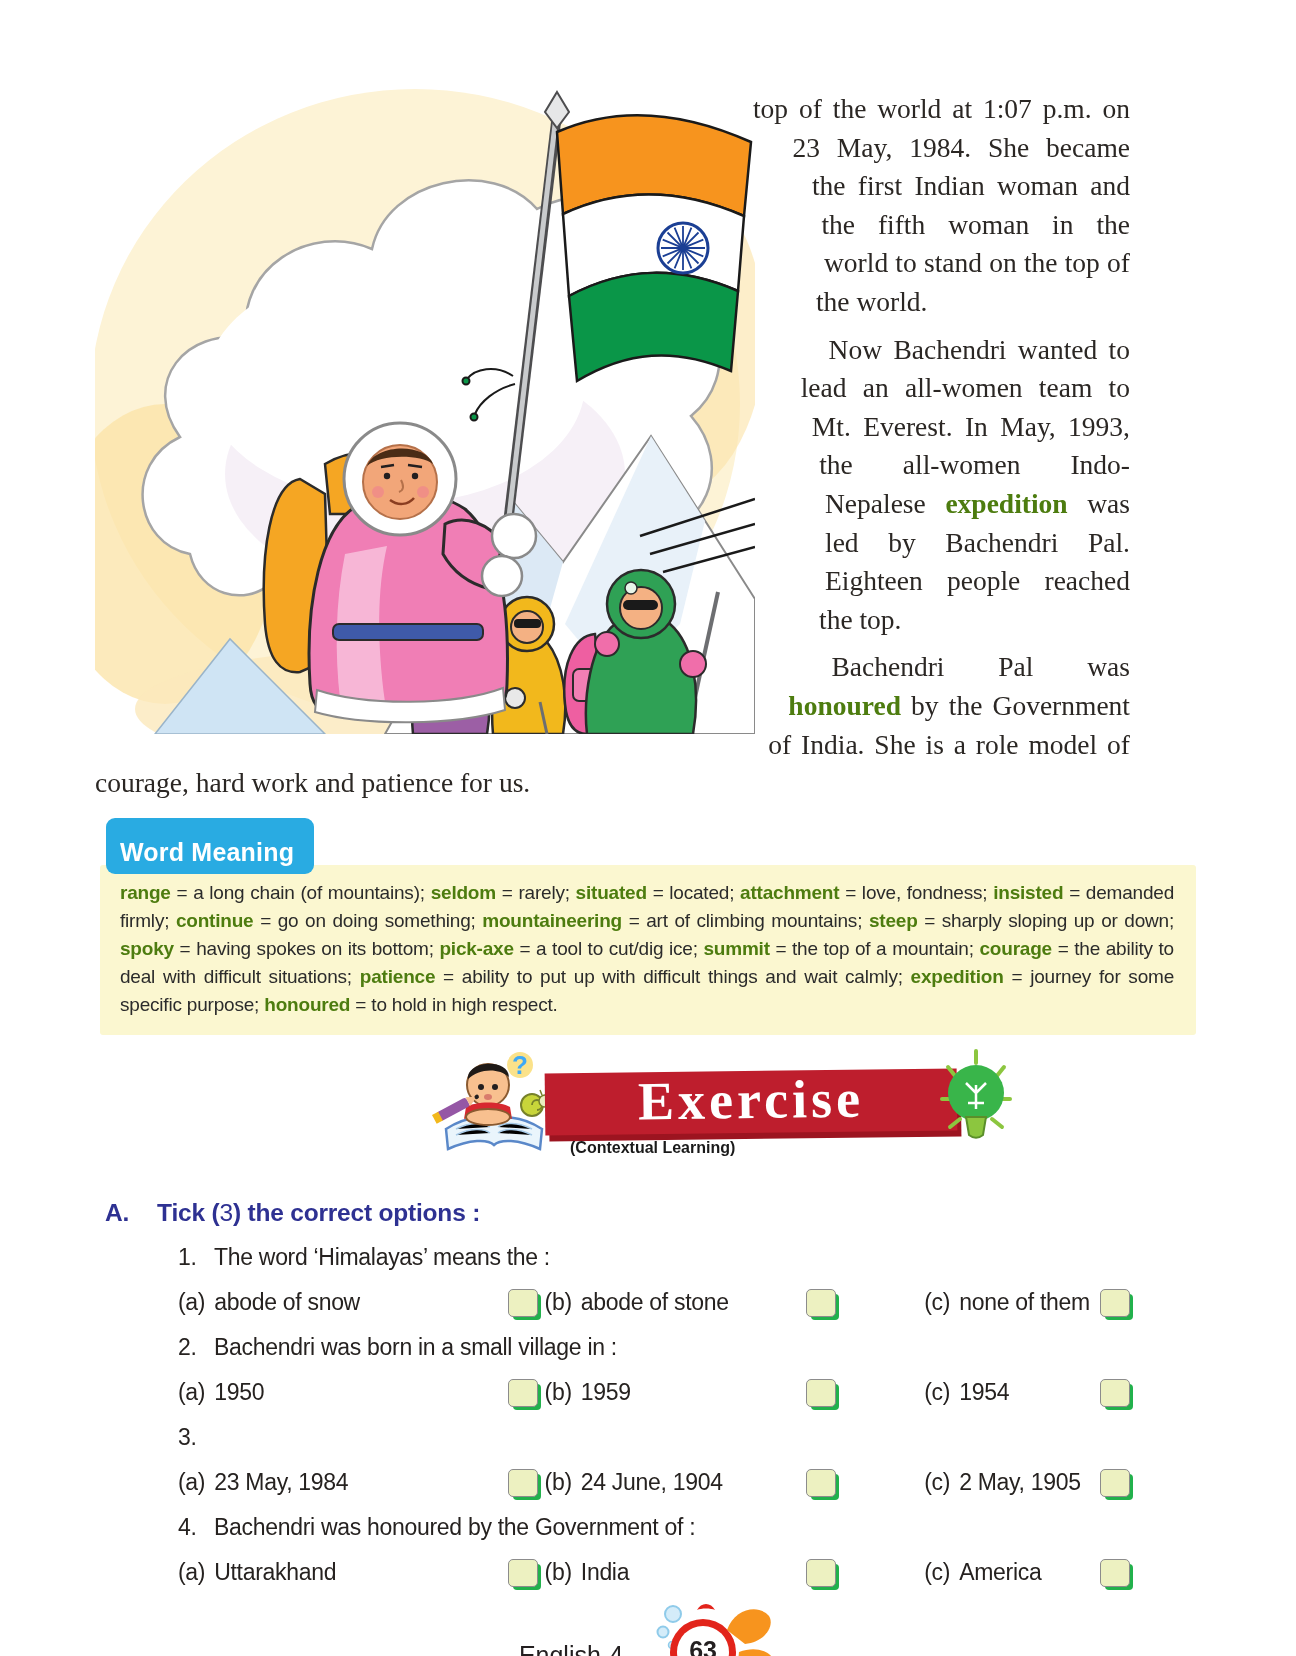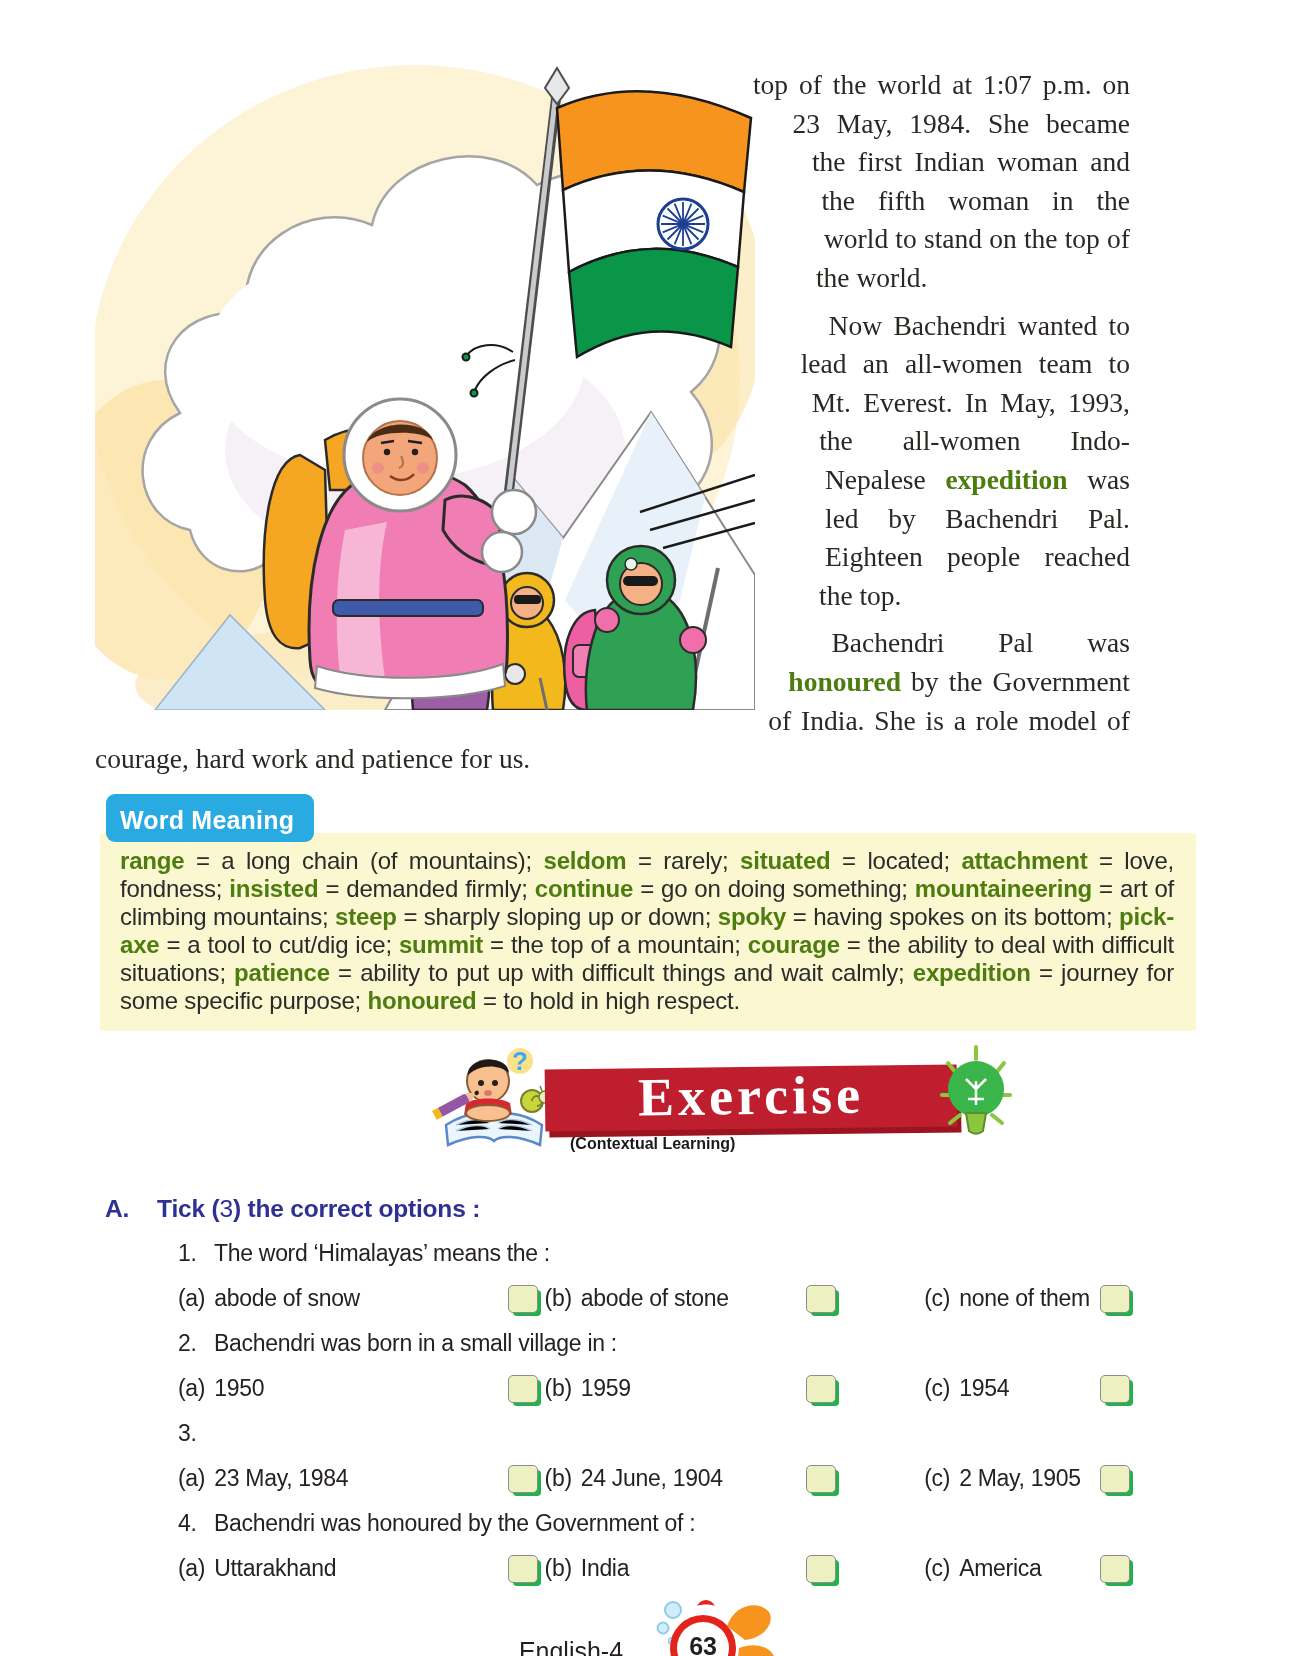--- a/index.html
+++ b/index.html
@@ -2,44 +2,44 @@
 <html><head>
 <meta charset="utf-8">
 <style>
   html,body{margin:0;padding:0;}
   body{
     width:1296px;height:1656px;position:relative;background:#ffffff;
     font-family:"Liberation Sans",sans-serif;color:#231f20;overflow:hidden;
   }
   
   .story{
-    margin:0 166px 0 95px;padding-top:66px;
+    margin:0 166px 0 95px;padding-top:90px;
     font-family:"Liberation Serif",serif;font-size:27.5px;line-height:38.6px;
     text-align:justify;color:#2b2724;
   }
   .illu-float{
     float:left;width:730px;height:652px;
     shape-outside:polygon(0px 0px,585px 0px,650px 42px,697px 88px,714px 130px,721px 170px,706px 210px,691px 252px,686px 295px,705px 335px,712px 375px,720px 415px,728px 452px,720px 490px,713px 525px,696px 562px,684px 600px,656px 650px,0px 650px);
     shape-margin:8px;margin-top:-6px;
   }
   .story p{margin:0 0 9px 0;}
   .story p.ind{text-indent:30px;}
   .hl{color:#4d7c0f;font-weight:bold;}
   
   .wm{margin:0 100px;position:relative;}
   .wm-label{
     display:inline-block;background:#29abe2;color:#fff;
     font-size:25px;font-weight:bold;letter-spacing:.2px;
-    padding:12px 20px 7px 14px;border-radius:9px;margin:6px 0 -9px 6px;
+    padding:20px 20px 7px 14px;border-radius:9px;margin:6px 0 -9px 6px;
     position:relative;z-index:2;
   }
   .wm-box{
     background:#fbf7d0;border-radius:3px;
     padding:14px 22px 16px 20px;
-    font-size:24px;line-height:28px;text-align:justify;color:#2b2b2b;
+    font-size:19px;line-height:28px;text-align:justify;color:#2b2b2b;
     letter-spacing:-0.2px;
   }
   
   .exercise{position:relative;height:128px;margin-top:10px;}
   .ex-banner{
     position:absolute;left:545px;top:26px;width:412px;height:62px;
     background:#be1e2d;box-shadow:4px 6px 0 #9c1420;transform:rotate(-0.7deg);
     display:flex;align-items:center;justify-content:center;
   }
   .ex-banner .ex-title{

